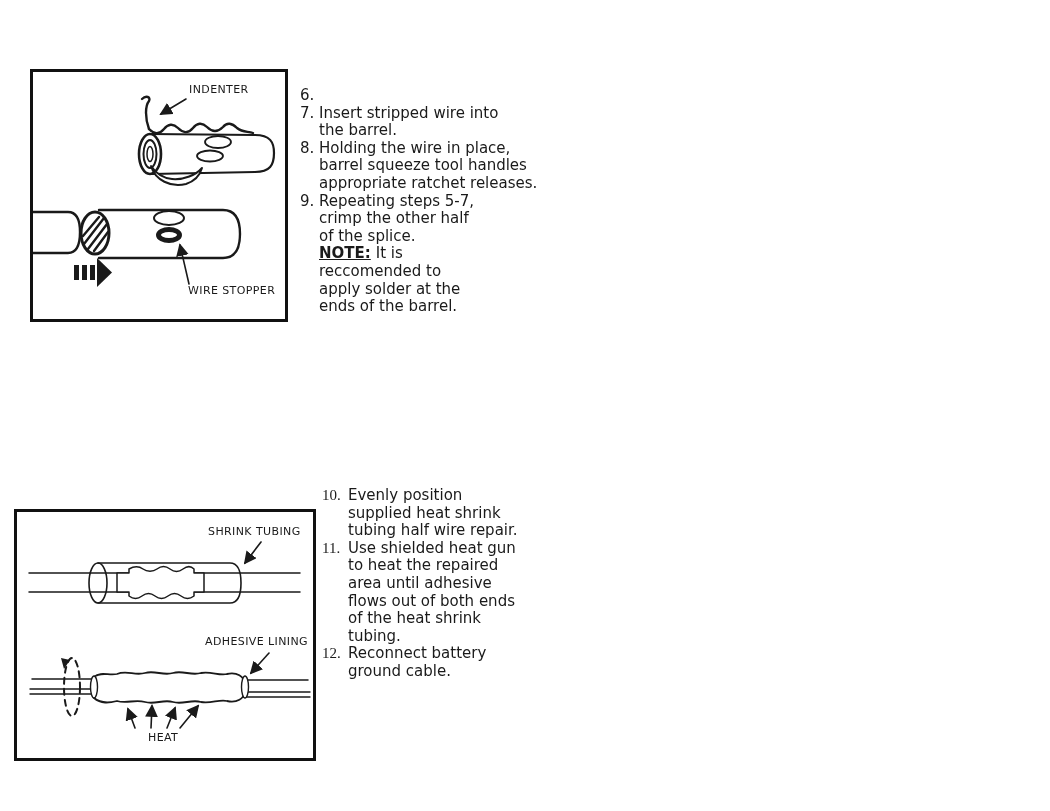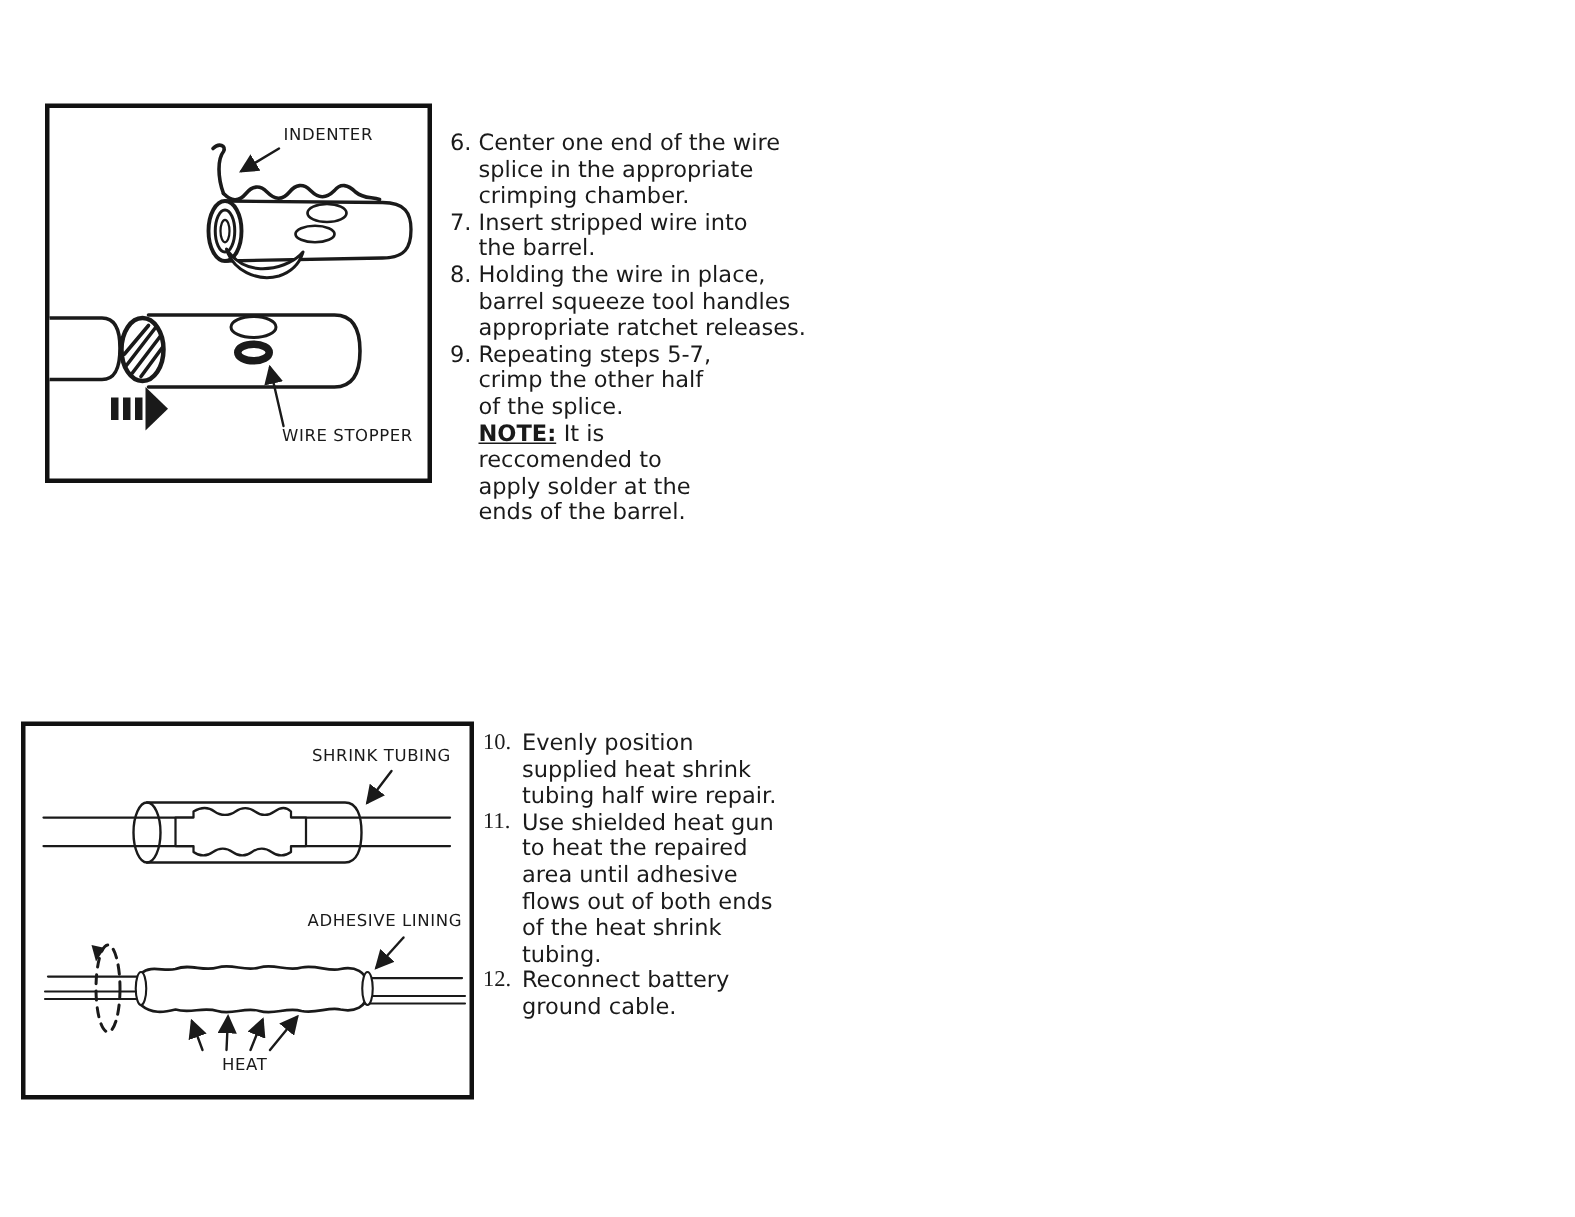--- a/index.html
+++ b/index.html
@@ -6,21 +6,21 @@
   .page {
     position:relative; width:1050px; height:811px; background:#ffffff;
     font-family:"DejaVu Sans","Liberation Sans",sans-serif; color:#1a1a1a;
     overflow:hidden;
     border-radius:17px;
   }
   .figure-box {
     position:absolute; border:3px solid #111111; background:#ffffff; box-sizing:border-box;
   }
   #box1 { left:30px; top:69px; width:258px; height:253px; }
-  #box2 { left:14px; top:481px; width:302px; height:252px; }
+  #box2 { left:14px; top:509px; width:302px; height:252px; }
   .figure-box svg { display:block; width:100%; height:100%; }
 
   svg .lbl {
     font-family:"DejaVu Sans","Liberation Sans",sans-serif;
     font-size:11px; letter-spacing:0.4px; fill:#1a1a1a;
   }
   svg path, svg line, svg ellipse, svg polyline { stroke-linecap:round; stroke-linejoin:round; }
 
   .steps { position:absolute; font-size:15px; line-height:17.6px; color:#1a1a1a; }
   #steps-top { left:300px; top:87px; width:290px; }
@@ -76,23 +76,20 @@
         </g>
         <line x1="156" y1="212" x2="147" y2="173" stroke="#1a1a1a" stroke-width="1.6" marker-end="url(#ah)"></line>
         <text class="lbl" x="155" y="222">WIRE STOPPER</text>
       </g>
     </svg>
   </div>
 
   <div class="steps" id="steps-top">
     <div class="step">
       <span class="num">6.</span>
-      <div class="body">Center one end of the wire
-splice in the appropriate
-crimping chamber.</div>
     </div>
     <div class="step">
       <span class="num">7.</span>
       <div class="body">Insert stripped wire into
 the barrel.</div>
     </div>
     <div class="step">
       <span class="num">8.</span>
       <div class="body">Holding the wire in place,
 barrel squeeze tool handles

